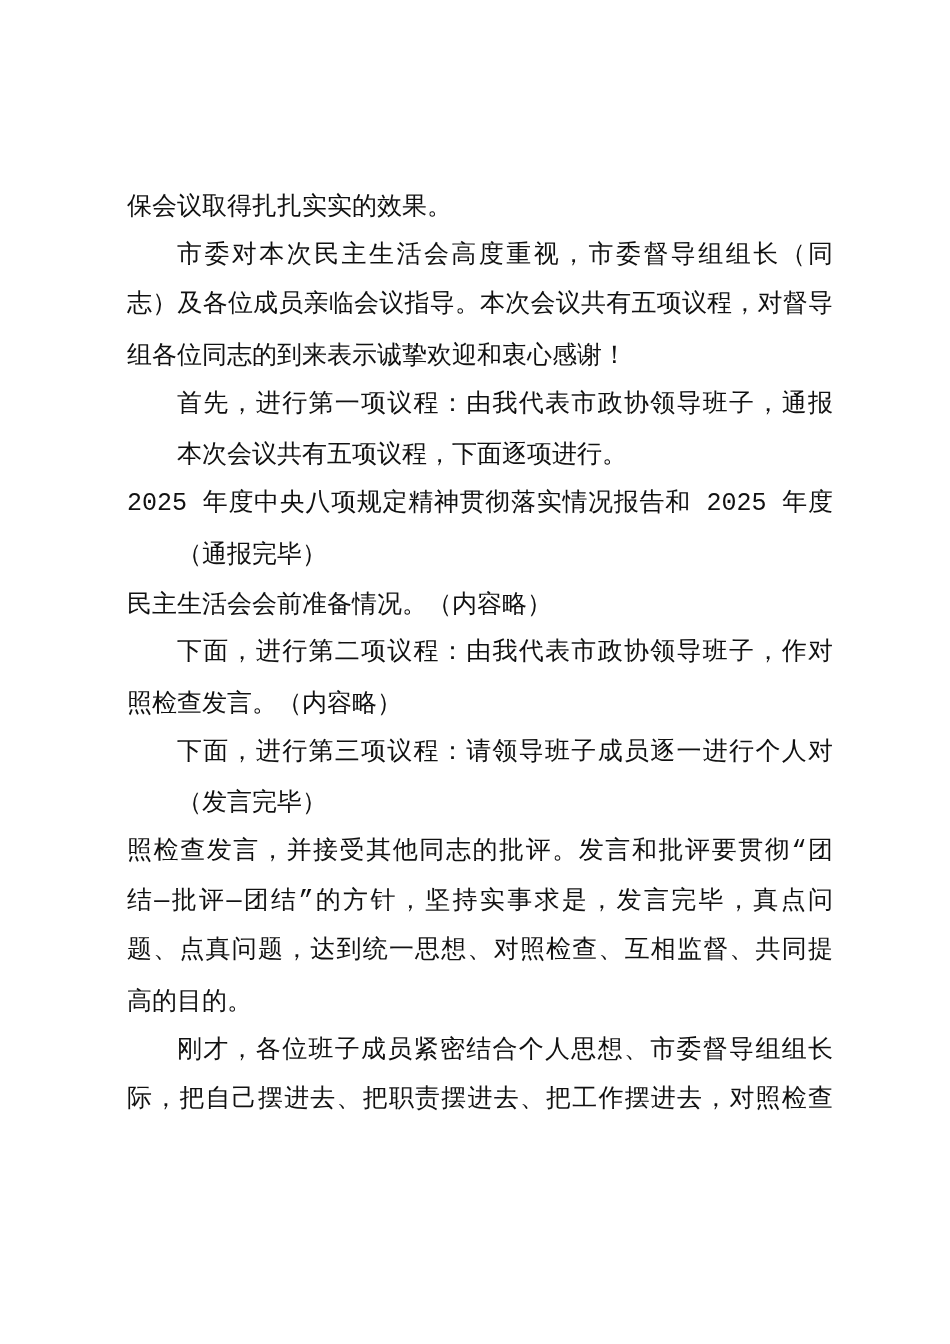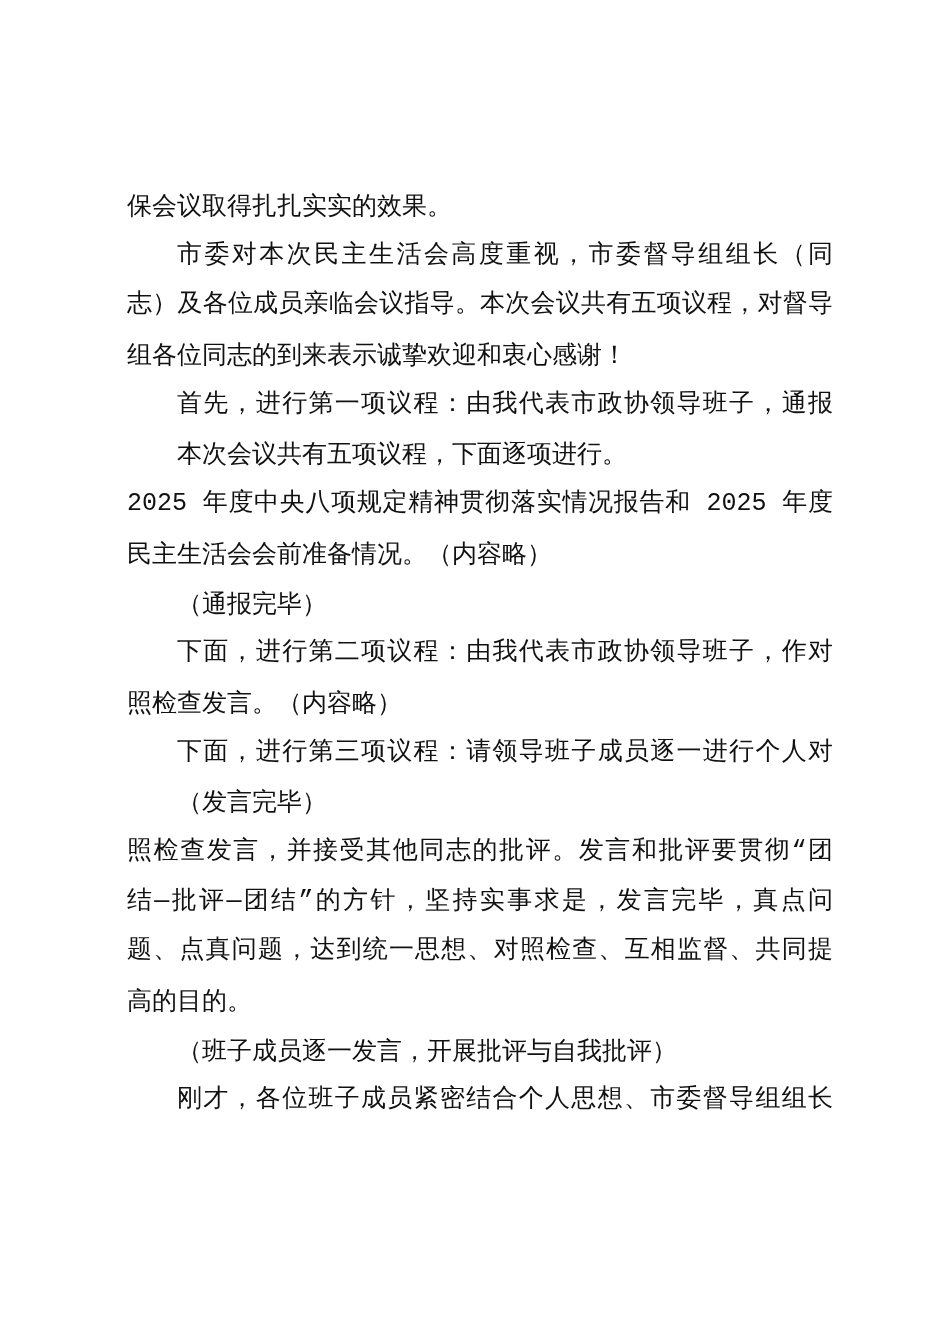--- a/index.html
+++ b/index.html
@@ -39,25 +39,25 @@
 <body>
 
 <div class="page">
   <div class="line">保会议取得扎扎实实的效果。</div>
   <div class="line indent justify">市委对本次民主生活会高度重视，市委督导组组长（同</div>
   <div class="line justify">志）及各位成员亲临会议指导。本次会议共有五项议程，对督导</div>
   <div class="line">组各位同志的到来表示诚挚欢迎和衷心感谢！</div>
   <div class="line indent justify">首先，进行第一项议程：由我代表市政协领导班子，通报</div>
   <div class="line indent">本次会议共有五项议程，下面逐项进行。</div>
   <div class="line justify">2025 年度中央八项规定精神贯彻落实情况报告和 2025 年度</div>
+  <div class="line indent">（通报完毕）</div>
   <div class="line">民主生活会会前准备情况。（内容略）</div>
-  <div class="line indent">（通报完毕）</div>
   <div class="line indent justify">下面，进行第二项议程：由我代表市政协领导班子，作对</div>
   <div class="line">照检查发言。（内容略）</div>
   <div class="line indent justify">下面，进行第三项议程：请领导班子成员逐一进行个人对</div>
   <div class="line indent">（发言完毕）</div>
   <div class="line justify">照检查发言，并接受其他同志的批评。发言和批评要贯彻“团</div>
   <div class="line justify">结—批评—团结”的方针，坚持实事求是，发言完毕，真点问</div>
   <div class="line justify">题、点真问题，达到统一思想、对照检查、互相监督、共同提</div>
   <div class="line">高的目的。</div>
-  <div class="line indent">（班子成员逐一发言，开展批评与自我批评）</div>
   <div class="line indent justify">刚才，各位班子成员紧密结合个人思想、市委督导组组长</div>
+  <div class="line justify">际，把自己摆进去、把职责摆进去、把工作摆进去，对照检查</div>
 </div>
 
 </body></html>

